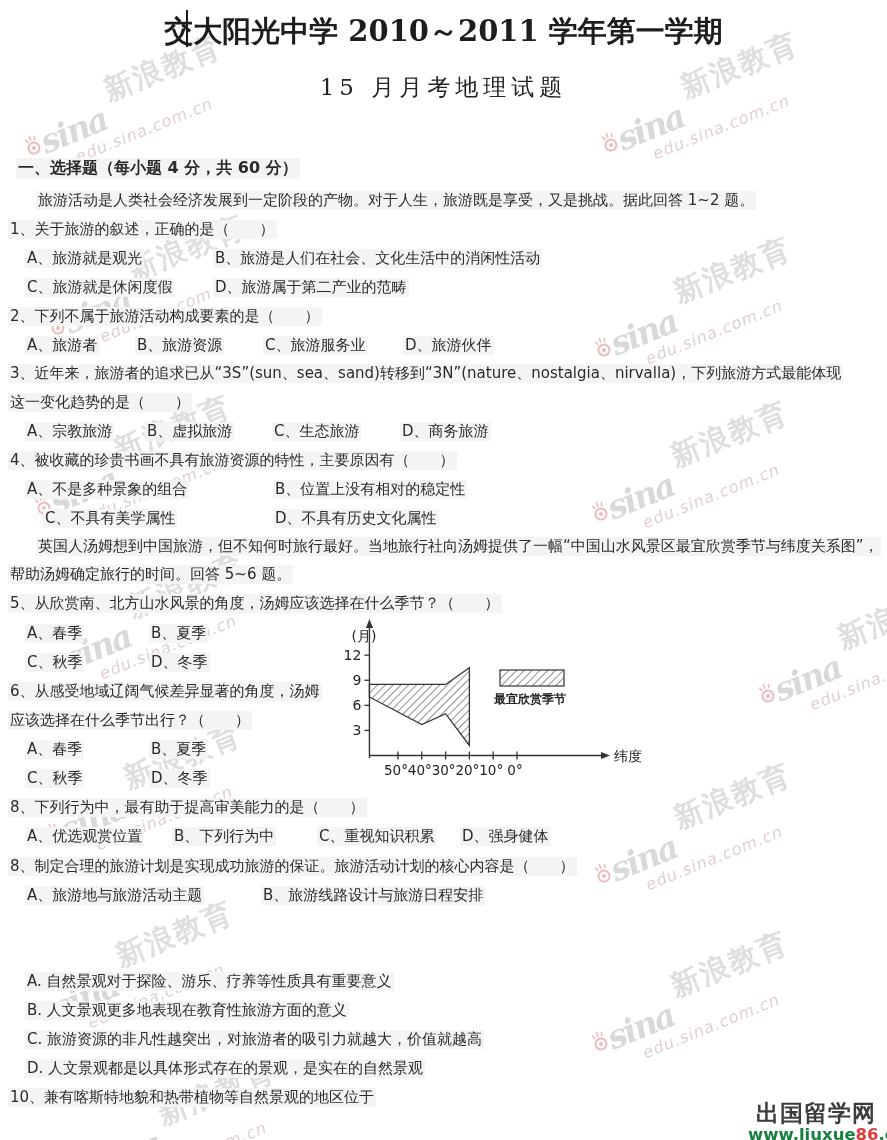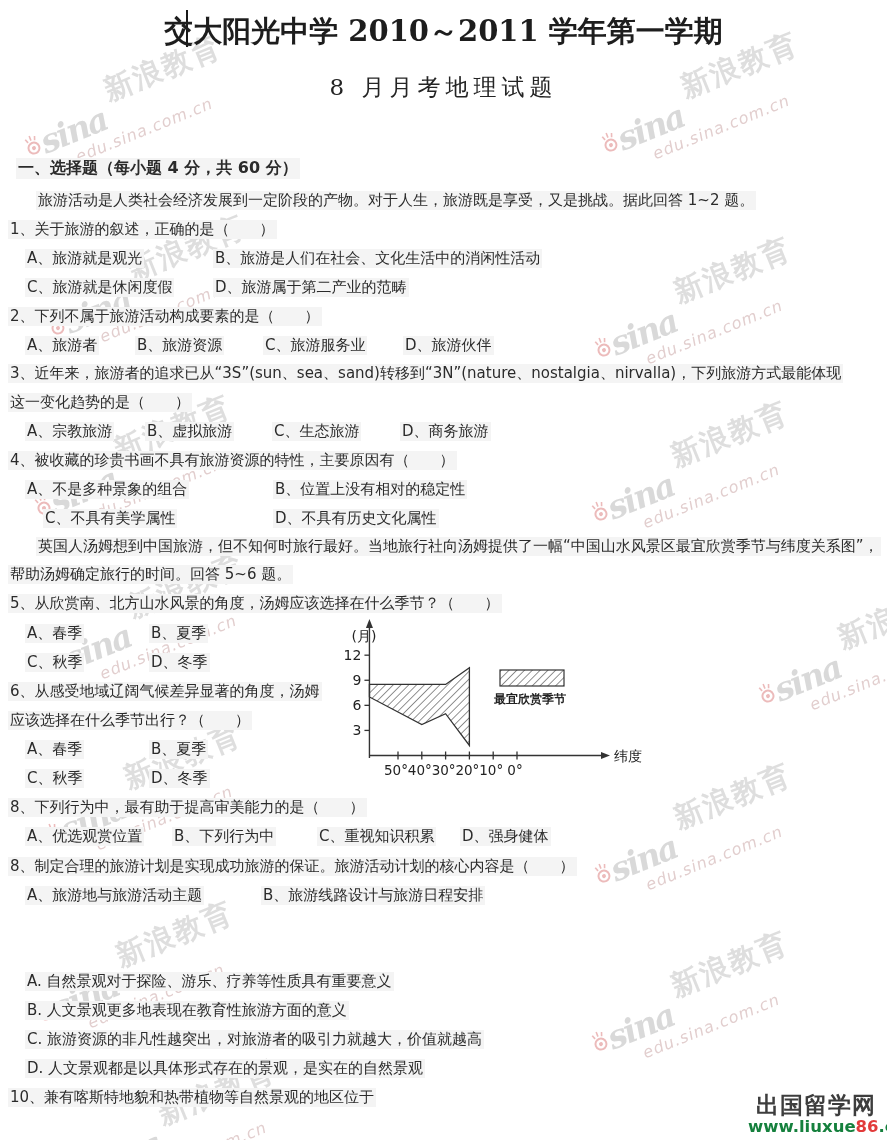--- a/index.html
+++ b/index.html
@@ -18,21 +18,21 @@
   .title1{position:absolute;top:12px;left:0;width:100%;text-align:center;
           font-family:"DejaVu Serif","Liberation Serif",serif;font-weight:bold;font-size:29px;color:#1d1d1d;}
   .title2{position:absolute;top:72px;left:0;width:100%;text-align:center;
           font-family:"DejaVu Serif","Liberation Serif",serif;font-size:23px;letter-spacing:5px;color:#242424;}
   .cursor-bar{position:absolute;left:186px;top:10px;width:2px;height:37px;background:#1a1a1a;}
   .section{position:absolute;top:158px;left:16px;font-weight:bold;font-size:16px;background:#f4f4f4;padding:0 2px;white-space:nowrap;}
   
   .chartbox{position:absolute;left:340px;top:613px;width:344px;height:176px;}
   
   .footer{position:absolute;left:748px;top:1092px;width:136px;text-align:center;}
-  .footer-name{font-weight:bold;font-size:23px;color:#3d3d3d;letter-spacing:1px;line-height:26px;}
+  .footer-name{font-weight:bold;font-size:23px;color:#3d3d3d;letter-spacing:1px;line-height:26px;margin-top:8px;}
   .footer-url{font-weight:bold;font-size:16.5px;line-height:18px;}
   .fu-blue{color:#15803d;} .fu-red{color:#e23b3b;}
 </style>
 </head>
 <body>
 
 <div class="page">
 
   <div id="wm-layer">
   <div class="wm" style="left: 18px; top: 58px;">
@@ -218,21 +218,21 @@
   <div class="wm" style="left: 72px; top: 1082px;">
 
     <span class="wm-sina">sina</span>
     <span class="wm-name">新浪教育</span>
     <span class="wm-url">edu.sina.com.cn</span>
   </div>
 </div>
 
   <div class="cursor-bar"></div>
   <div class="title1">交大阳光中学 2010～2011 学年第一学期</div>
-  <div class="title2">8 月月考地理试题</div>
+  <div class="title2">15 月月考地理试题</div>
 
   <div class="section">一、选择题（每小题 4 分，共 60 分）</div>
 
   <div class="row" style="top:191px">
       <span class="t" style="left:36px">旅游活动是人类社会经济发展到一定阶段的产物。对于人生，旅游既是享受，又是挑战。据此回答 1~2 题。</span>
     </div>
 
   <div class="row" style="top:220px">
       <span class="t" style="left:8px">1、关于旅游的叙述，正确的是（　　）</span>
     </div>

